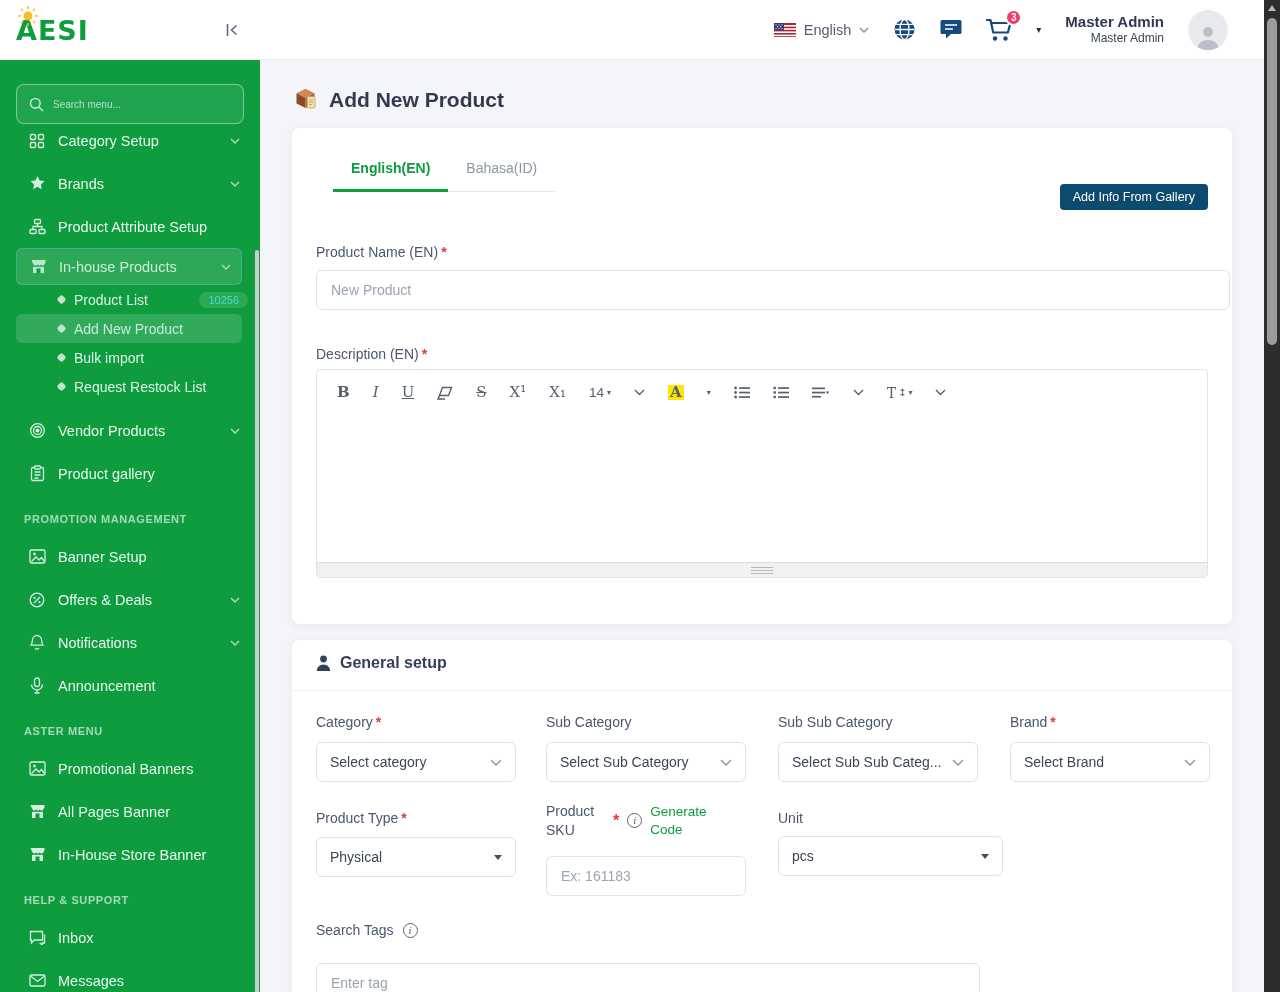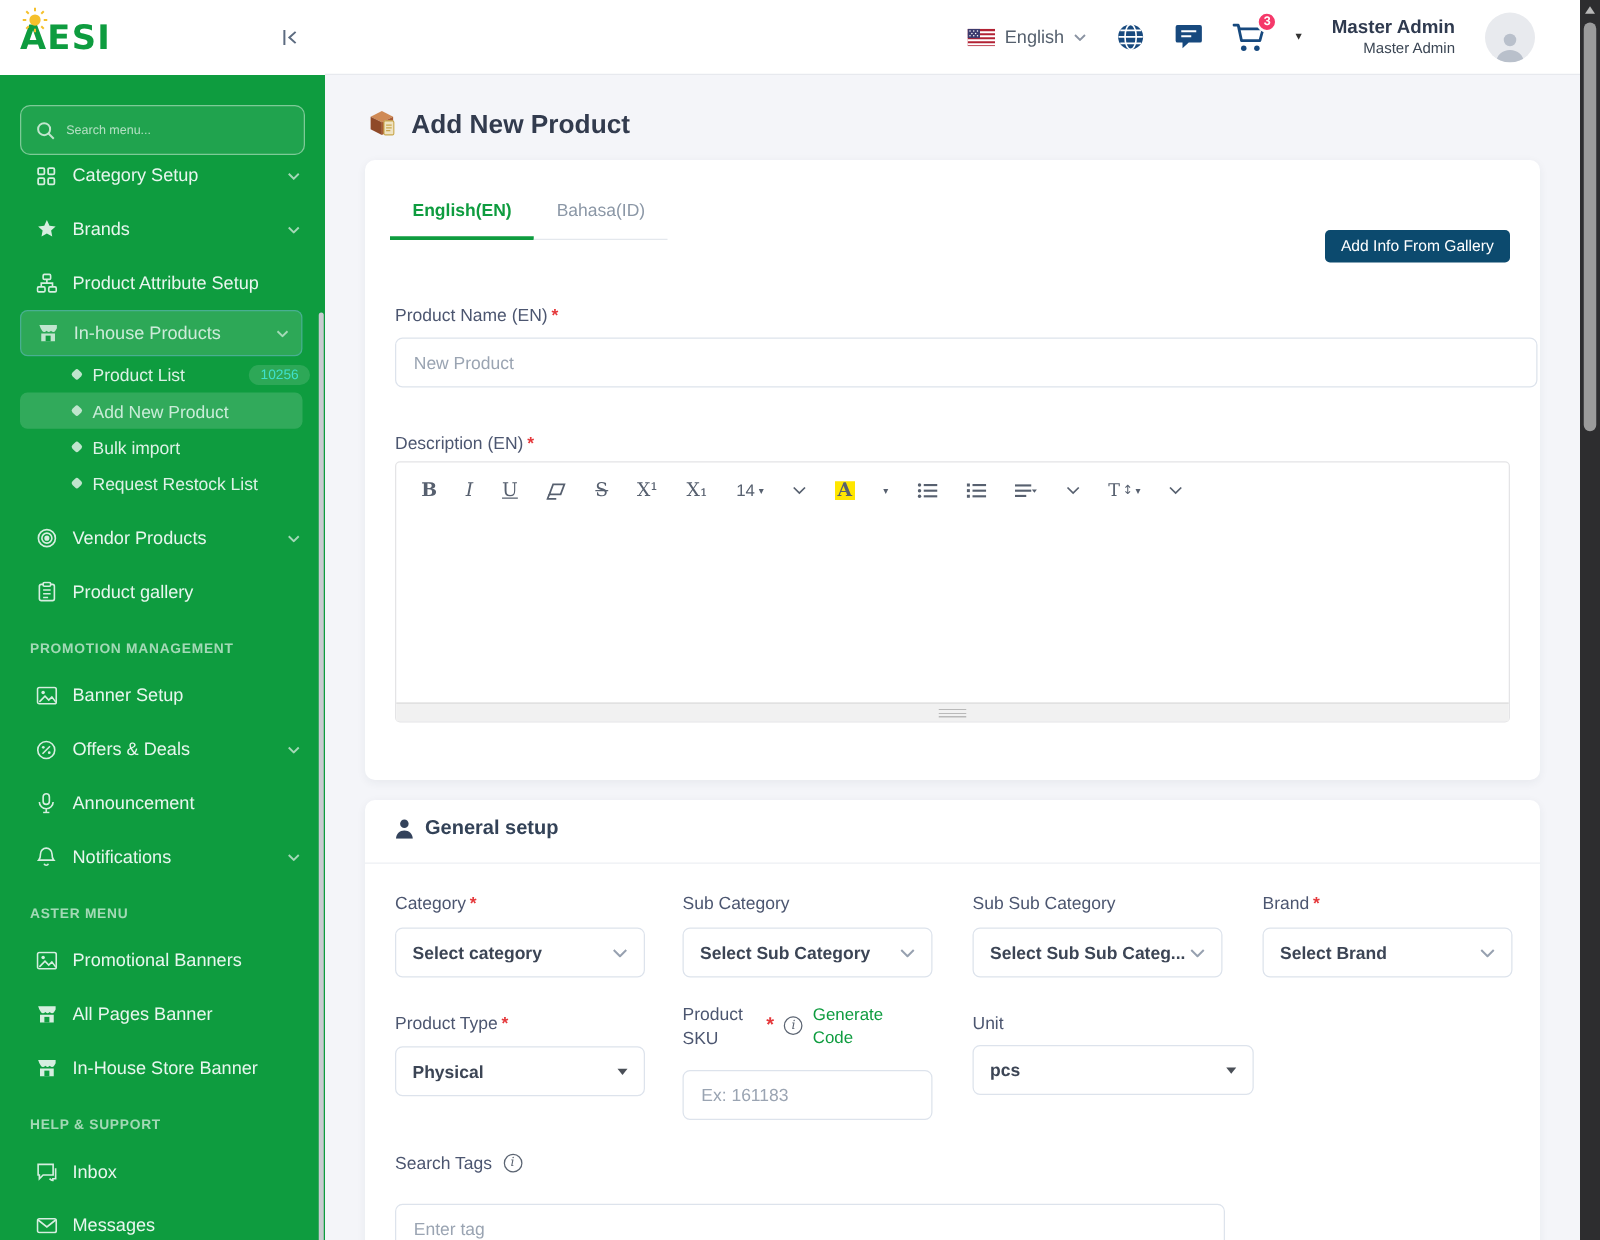--- a/index.html
+++ b/index.html
@@ -45,21 +45,21 @@
 
   
   .page { position:absolute; left:260px; top:60px; width:1004px; height:932px; overflow:hidden; }
   .page-title-row { position:absolute; left:32px; top:26px; display:flex; align-items:center; gap:10px; }
   .page-title { font-size:21px; font-weight:700; color:#323b4e; }
   .card { position:absolute; background:#fff; border-radius:8px; box-shadow:0 2px 8px rgba(40,50,70,.06); }
   .card1 { left:32px; top:68px; width:940px; height:496px; }
   .card2 { left:32px; top:580px; width:940px; height:372px; }
 
   
-  .tabs { position:absolute; left:20px; top:22px; display:flex; align-items:flex-start; }
+  .tabs { position:absolute; left:41px; top:22px; display:flex; align-items:flex-start; }
   .tab { padding:10px 18px 13px 18px; font-size:14px; cursor:pointer; }
   .tab.active { color:#0e9c3f; font-weight:700; border-bottom:3px solid #0e9c3f; }
   .tab.inactive { color:#8b97a6; border-bottom:1px solid #e4e8ed; padding-bottom:15px; }
   .gallery-btn { position:absolute; right:24px; top:18px; background:#0c4a6e; color:#fff; border:none; font-size:12.5px; padding:6px 13px; border-radius:4px; cursor:pointer; font-family:inherit;margin-top:38px; }
 
   .f-label { font-size:14px; color:#4c5670; }
   .req { color:#e5383b; margin-left:3px; font-weight:700; }
   .text-input { border:1px solid #dde3ec; border-radius:6px; height:40px; width:100%; padding:0 14px; font-size:14px; color:#333b4d; font-family:inherit; outline:none; background:#fff; }
   .text-input::placeholder { color:#9aa4b2; }
 
@@ -83,21 +83,21 @@
   .grip { width:22px; height:7px; background:repeating-linear-gradient(to bottom,#b9b9b9 0 1px,transparent 1px 3px); }
 
   
   .gs-head { position:absolute; left:24px; top:14px; display:flex; align-items:center; gap:9px; }
   .gs-title { font-size:16px; font-weight:700; color:#334257; }
   .gs-divider { position:absolute; left:0; top:50px; width:100%; border-bottom:1px solid #edeff3; }
   .col1 { left:24px; } .col2 { left:254px; } .col3 { left:486px; } .col4 { left:718px; }
   .r1-label { position:absolute; top:74px; }
   .r1-select { position:absolute; top:102px; width:200px; }
   .r2-label { position:absolute; top:170px; }
-  .select-box { height:40px; border:1px solid #dde3ec; border-radius:6px; background:#fff; display:flex; align-items:center; padding:0 13px; font-size:14px; color:#3c4555; cursor:pointer;font-weight:bold; }
+  .select-box { height:40px; border:1px solid #dde3ec; border-radius:6px; background:#fff; display:flex; align-items:center; padding:0 13px; font-size:14px; color:#3c4555; cursor:pointer; }
   .select-box .val { flex:1; white-space:nowrap; overflow:hidden; }
   .tri { width:0; height:0; border-left:4.5px solid transparent; border-right:4.5px solid transparent; border-top:5px solid #4a4f57; }
   .info-i { width:15px; height:15px; border:1.4px solid #5b6472; border-radius:50%; color:#5b6472; font-size:10px; font-style:italic; font-family:"DejaVu Serif",serif; display:inline-flex; align-items:center; justify-content:center; flex:none; }
   .sku-block { position:absolute; left:254px; top:162px; width:216px; display:flex; align-items:center; gap:8px; }
   .sku-lbl { width:56px; line-height:1.35; }
   .gen-link { color:#0e9c3f; font-size:13.5px; width:64px; line-height:1.35; cursor:pointer; }
   .sku-input { position:absolute; left:254px; top:216px; width:200px; }
   .pt-select { position:absolute; top:197px; width:200px; }
   .unit-select { position:absolute; top:196px; width:225px; }
   .tags-label-row { position:absolute; left:24px; top:282px; display:flex; align-items:center; gap:9px; }
@@ -272,40 +272,40 @@
           </span>
         <span class="lbl">Offers &amp; Deals</span>
         <span class="chev">
             <svg width="10" height="6" viewBox="0 0 10 6" fill="none">
               <path d="M1 1l4 4 4-4" stroke="#d6ecdf" stroke-width="1.5"></path>
             </svg>
           </span>
       </div>
       <div class="item">
         <span class="ico">
-            <svg width="14" height="17" viewBox="0 0 14 17" fill="none" stroke="#e8f6ee" stroke-width="1.3">
-              <rect x="4.5" y="1" width="5" height="8.5" rx="2.5"></rect>
-              <path d="M1.5 7.5a5.5 5.5 0 0 0 11 0M7 13v3M4.5 16h5"></path>
-            </svg>
-          </span>
-        <span class="lbl">Announcement</span>
-      </div>
-      <div class="item">
-        <span class="ico">
             <svg width="16" height="17" viewBox="0 0 16 17" fill="none" stroke="#e8f6ee" stroke-width="1.3">
               <path d="M8 1.5a4.6 4.6 0 0 0-4.6 4.6c0 3.5-1.4 5-1.4 5h12s-1.4-1.5-1.4-5A4.6 4.6 0 0 0 8 1.5z"></path>
               <path d="M6.3 14a1.8 1.8 0 0 0 3.4 0"></path>
             </svg>
           </span>
         <span class="lbl">Notifications</span>
         <span class="chev">
             <svg width="10" height="6" viewBox="0 0 10 6" fill="none">
               <path d="M1 1l4 4 4-4" stroke="#d6ecdf" stroke-width="1.5"></path>
             </svg>
           </span>
+      </div>
+      <div class="item">
+        <span class="ico">
+            <svg width="14" height="17" viewBox="0 0 14 17" fill="none" stroke="#e8f6ee" stroke-width="1.3">
+              <rect x="4.5" y="1" width="5" height="8.5" rx="2.5"></rect>
+              <path d="M1.5 7.5a5.5 5.5 0 0 0 11 0M7 13v3M4.5 16h5"></path>
+            </svg>
+          </span>
+        <span class="lbl">Announcement</span>
       </div>
       <div class="section-h">ASTER MENU</div>
       <div class="item">
         <span class="ico">
             <svg width="17" height="15" viewBox="0 0 17 15" fill="none" stroke="#e8f6ee" stroke-width="1.3">
               <rect x="1" y="1" width="15" height="13" rx="1.5"></rect>
               <circle cx="5.5" cy="5" r="1.4" fill="#e8f6ee" stroke="none"></circle>
               <path d="M2.5 12.5 7 8l3 3 2.5-2.5 3 4"></path>
             </svg>
           </span>

